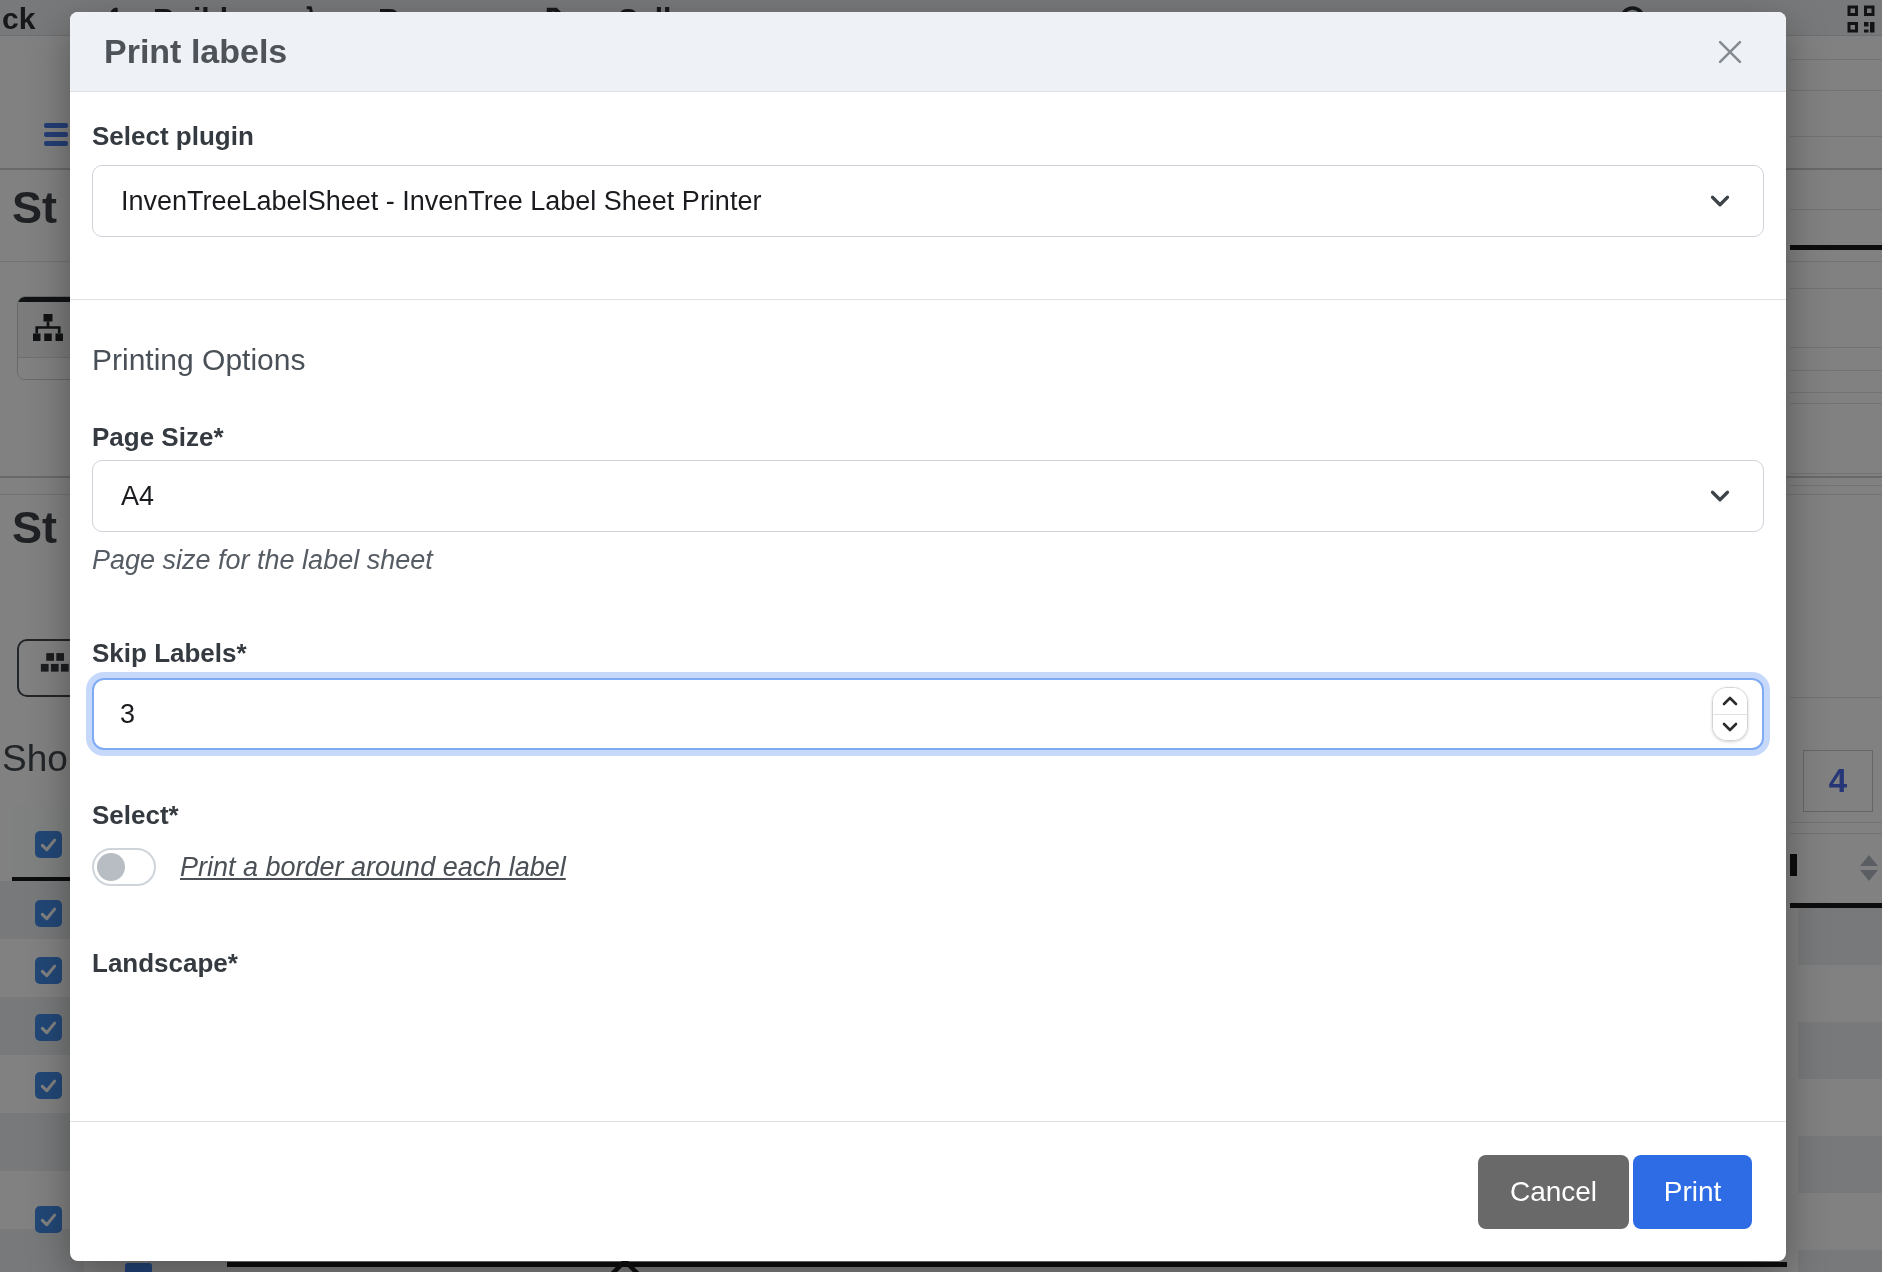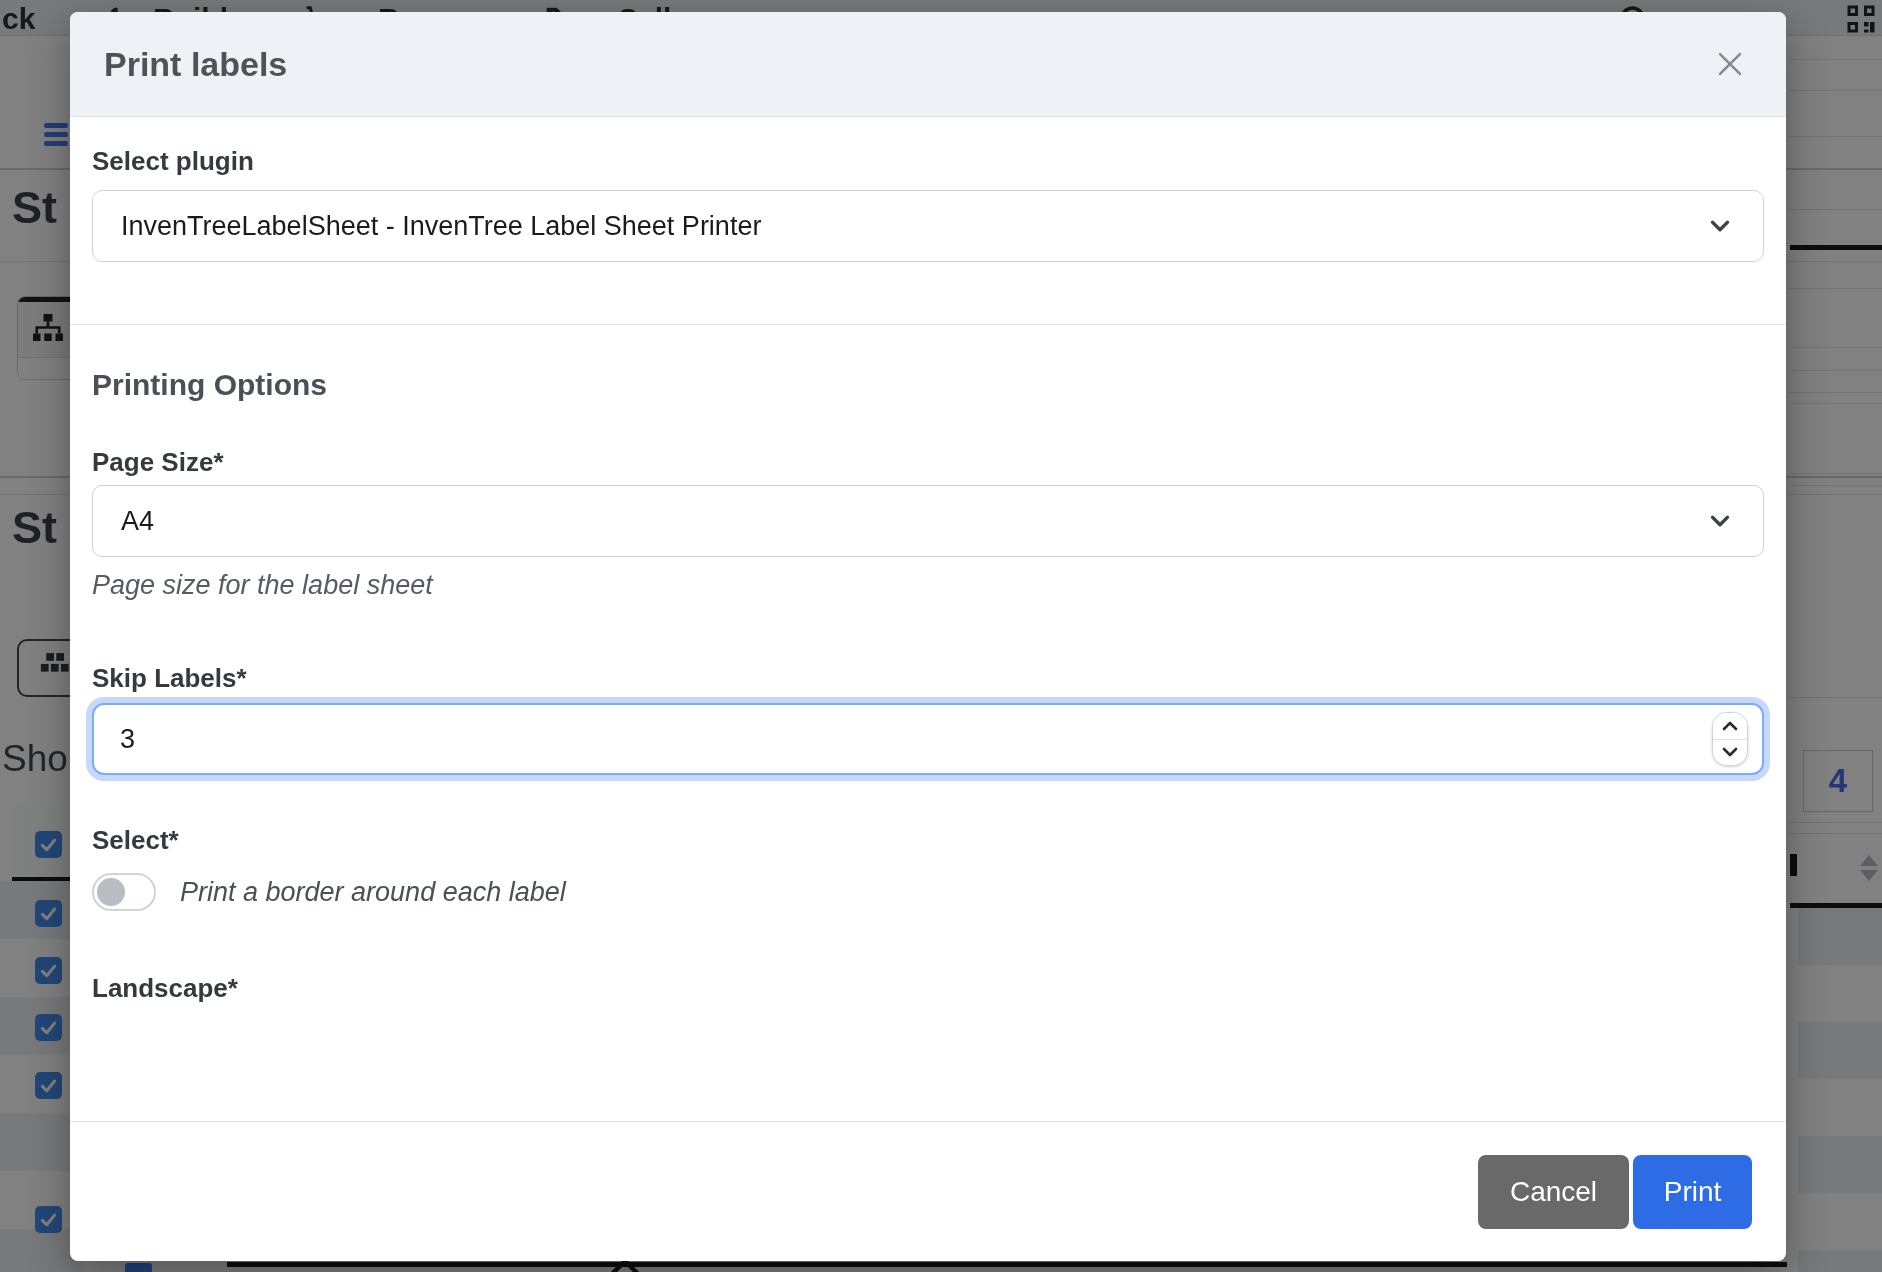--- a/index.html
+++ b/index.html
@@ -53,47 +53,47 @@
   .blue-frag { position:absolute; left:125px; top:1263px; width:27px; height:9px;
                background:#3b82f6; border-radius:3px 3px 0 0; }
 
   
   .overlay { position:absolute; inset:0; background:rgba(13,13,14,0.52); z-index:10; }
 
   
   .modal { position:absolute; left:70px; top:12px; width:1716px; height:1249px; z-index:20;
            background:#fff; border-radius:8px; box-shadow:0 14px 40px rgba(0,0,0,.35);
            display:flex; flex-direction:column; overflow:hidden; }
-  .modal-header { height:105px; flex:none; background:#eef1f5; border-bottom:1px solid #dde0e4;
+  .modal-header { height:80px; flex:none; background:#eef1f5; border-bottom:1px solid #dde0e4;
                   display:flex; align-items:center; justify-content:space-between; padding:0 34px; }
   .modal-title { font-size:34px; font-weight:600; color:#4d5358; }
   .close-btn { width:44px; height:44px; display:flex; align-items:center; justify-content:center;
                border:none; background:transparent; cursor:pointer; }
   .modal-body { flex:none; padding:0 22px; }
   .field-label { font-size:26px; font-weight:700; color:#343a40; line-height:30px; }
   .select-box { margin-top:14px; height:72px; border:1px solid #ced4da; border-radius:10px;
                 background:#fff; display:flex; align-items:center; justify-content:space-between;
                 padding:0 28px; font-size:27px; color:#1a1b1e; cursor:pointer; }
   .divider { margin:62px -22px 0; border-top:1px solid #dee2e6; }
-  .section-heading { margin-top:40px; font-size:30px; font-weight:700; color:#495057; line-height:40px; }
+  .section-heading { margin-top:40px; font-size:30px; font-weight:400; color:#495057; line-height:40px; }
   .helper { margin-top:13px; font-size:27px; font-style:italic; color:#565c63; line-height:30px; }
   .num-wrap { position:relative; margin-top:10px; }
   .num-input { width:100%; height:72px; border:2px solid #7faaf4; border-radius:12px;
                box-shadow:0 0 0 6px #c7d9fa; font-size:27px; color:#1a1b1e;
                padding:0 26px; font-family:"Liberation Sans",sans-serif; outline:none; background:#fff; }
   .spinner { position:absolute; right:16px; top:50%; transform:translateY(-50%); width:36px; height:54px;
              background:#fff; border:1px solid #d4d4d4; border-radius:15px;
              box-shadow:0 1px 3px rgba(0,0,0,.18); display:flex; flex-direction:column; overflow:hidden; }
   .spinner button { flex:1; border:none; background:#fff; display:flex; align-items:center; justify-content:center; cursor:pointer; padding:0; }
   .spinner button:first-child { border-bottom:1px solid #e1e1e1; }
   .toggle-row { margin-top:18px; display:flex; align-items:center; gap:24px; }
   .toggle { width:64px; height:38px; border:2px solid #ced4da; border-radius:20px; background:#fff;
             position:relative; flex:none; cursor:pointer; }
   .toggle .knob { position:absolute; left:3px; top:3px; width:28px; height:28px; border-radius:50%; background:#b7bdc3; }
-  .toggle-help { font-size:27px; font-style:italic; color:#4a5056; }
+  .toggle-help { font-size:27px; font-style:italic; color:#4a5056;text-decoration:underline; }
   .modal-footer { margin-top:auto; flex:none; border-top:1px solid #dee2e6;
                   padding:33px 34px 32px; display:flex; justify-content:flex-end; gap:4px; }
   .btn { height:74px; border:none; border-radius:8px; font-size:28px; font-weight:500; color:#fff;
          padding:0 30px; font-family:"Liberation Sans",sans-serif; cursor:pointer; }
   .btn-cancel { background:#696969; width:151px; }
   .btn-print { background:#2d6ce5; width:119px;text-align:center; }
 </style>
 </head>
 <body>
 

